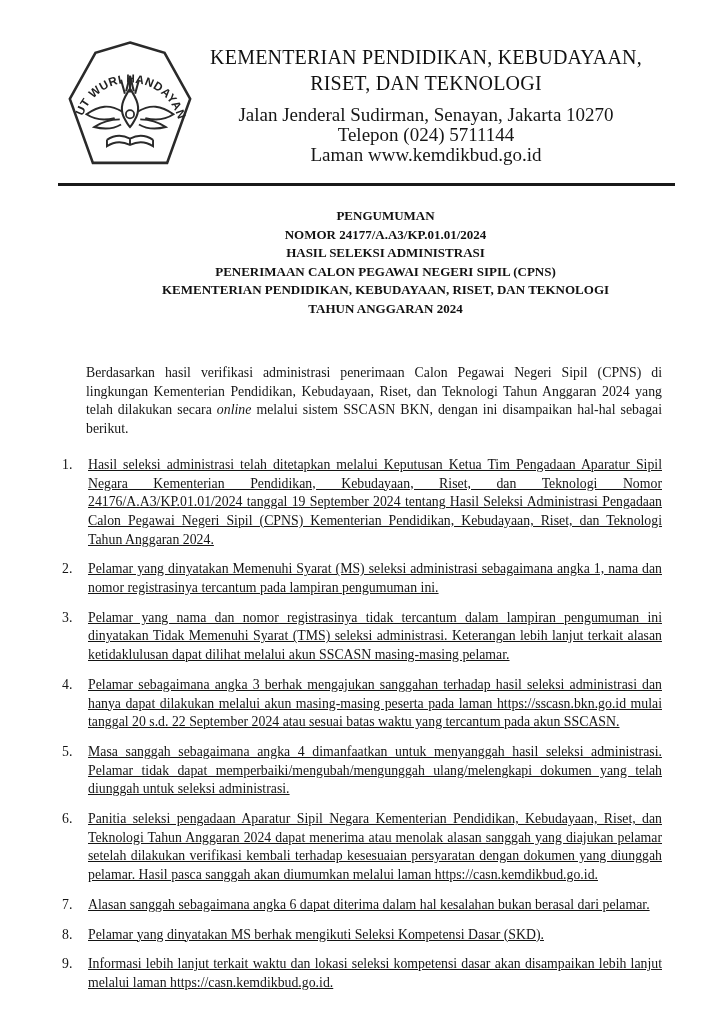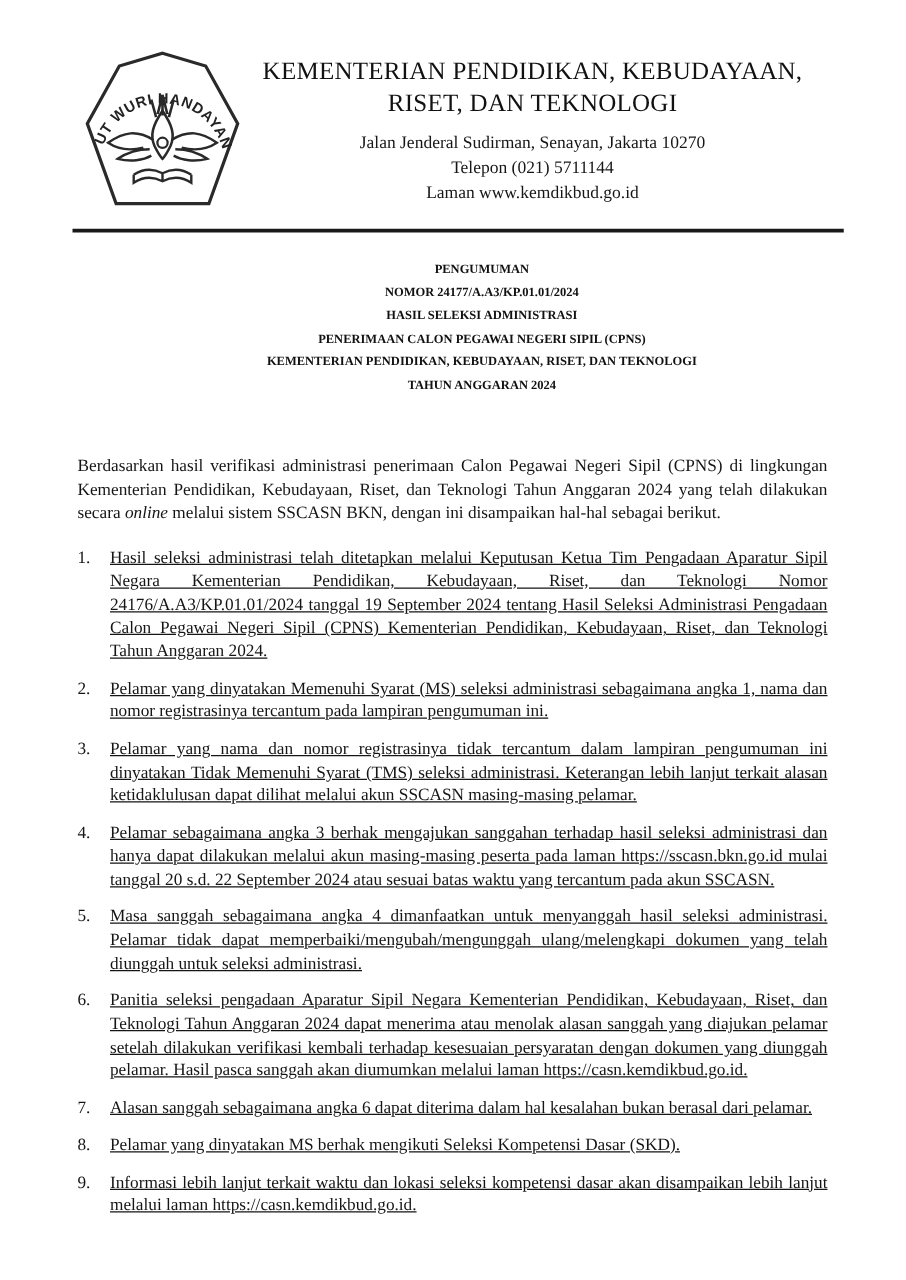--- a/index.html
+++ b/index.html
@@ -41,50 +41,51 @@
     text-align: center;
   }
   .ministry-name {
     font-size: 20px;
     line-height: 26px;
     letter-spacing: 0.2px;
     color: #111;
   }
   .address-block {
     margin-top: 9px;
-    font-size: 14px;
+    font-size: 19px;
     line-height: 20px;
     color: #161616;
   }
   .letterhead-divider {
     margin: 9px 50px 0 58px;
     border: 0;
     border-top: 3.5px solid #191919;
   }
 
   
   .title-block {
     margin-top: 21px;
     text-align: center;
     font-weight: bold;
-    font-size: 10px;
+    font-size: 13px;
     line-height: 18.5px;
     color: #111;
     padding-left: 46px;
   }
 
   
   .body-content {
     margin: 46px 63px 0 62px;
     font-size: 13.8px;
     line-height: 18.7px;
     color: #151515;
   }
   .intro-paragraph {
     text-align: justify;
+    margin-left: 24px;
   }
   .intro-paragraph .italic { font-style: italic; }
 
   .numbered-list {
     margin-top: 17px;
   }
   .list-item {
     display: flex;
     margin-bottom: 11px;
   }
@@ -127,21 +128,21 @@
         <path d="M32,78 C38,74 44,74 50,77 C56,74 62,74 68,78 M32,78 L32,83 C38,79 44,79 50,82 C56,79 62,79 68,83 L68,78 M50,77 L50,82" fill="none" stroke="#2a2a2a" stroke-width="1.5"></path>
       </svg>
     </div>
     <div class="letterhead-text">
       <div class="ministry-name">
         <div>KEMENTERIAN PENDIDIKAN, KEBUDAYAAN,</div>
         <div>RISET, DAN TEKNOLOGI</div>
       </div>
       <div class="address-block">
         <div>Jalan Jenderal Sudirman, Senayan, Jakarta 10270</div>
-        <div>Telepon (021) 5711144</div>
+        <div>Telepon (024) 5711144</div>
         <div>Laman www.kemdikbud.go.id</div>
       </div>
     </div>
   </div>
 
   <hr class="letterhead-divider">
 
   <div class="title-block">
     <div>PENGUMUMAN</div>
     <div>NOMOR 24177/A.A3/KP.01.01/2024</div>

